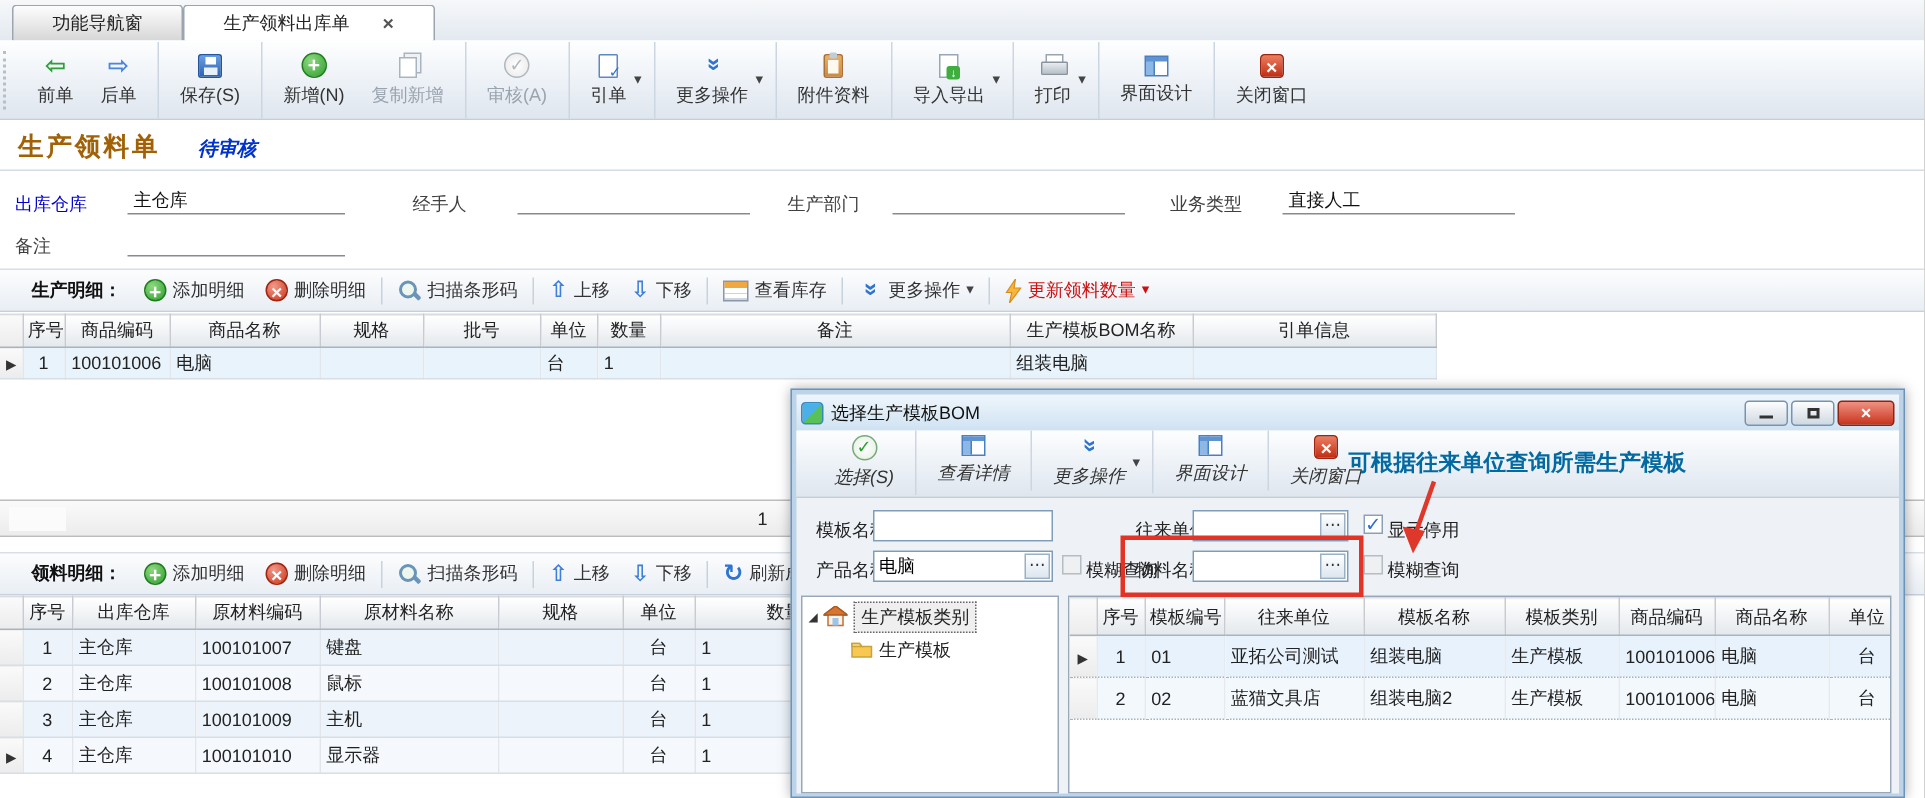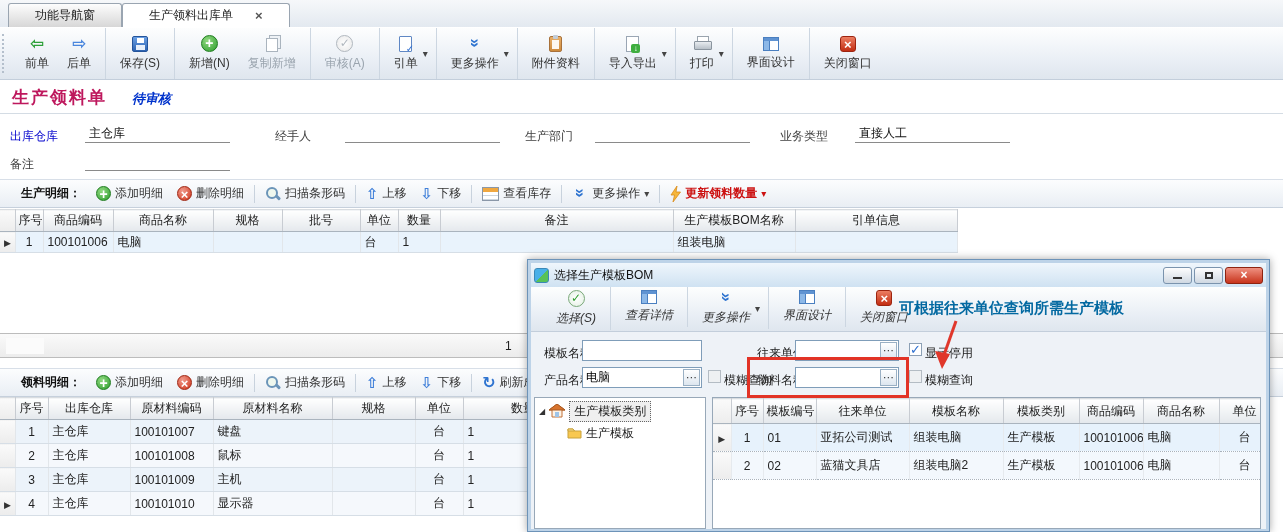--- a/index.html
+++ b/index.html
@@ -75,34 +75,34 @@
   .ic-chev::after { content:"»"; position:absolute; left:1px; top:0; color:#2f74d0; font-weight:bold;
                     font-size:16px; line-height:14px; transform:rotate(90deg); display:block; width:14px; text-align:center; }
   .ic-mag { width:16px; height:16px; }
   .ic-mag::before { content:""; position:absolute; left:1px; top:1px; width:8px; height:8px;
                     border:2px solid #6a94b8; border-radius:50%; background:#eef7ee; }
   .ic-mag::after { content:""; position:absolute; left:10px; top:10px; width:6px; height:2.5px;
                    background:#6a94b8; transform:rotate(45deg); border-radius:1px; }
   .ic-refresh { color:#2f74d0; font-size:16px; line-height:16px; font-weight:bold; }
 
   
-  .doc-title { position:absolute; left:12px; top:86px; font-size:17px; font-weight:bold; letter-spacing:2px; color:#be185d; }
+  .doc-title { position:absolute; left:12px; top:86px; font-size:17px; font-weight:bold; letter-spacing:2px; color:#a16207; }
   .doc-status { position:absolute; left:132px; top:90px; font-size:13px; font-weight:bold; color:#0033cc;font-style:italic; }
   .hr1 { position:absolute; left:0; top:113px; width:100%; border-top:1px solid #d4dce4; }
   .flabel { position:absolute; font-size:12px; color:#404040; }
   .flabel.blue { color:#0000cc; }
   .uline { position:absolute; height:21px; border-bottom:1px solid #8a8a8a; padding:3px 2px 0 4px; font-size:12px; color:#111; }
 
   
   .secbar { position:absolute; left:0; width:100%; height:29px;
             background:linear-gradient(#fcfdfe,#e9eef4); border-top:1px solid #d8dfe8; border-bottom:1px solid #c6d0dc;
             display:flex; align-items:center; }
   .seclabel { font-weight:bold; color:#111; margin:0 8px 0 10px; white-space:nowrap; }
   .sbtn { display:flex; align-items:center; gap:4px; padding:0 7px; color:#333; cursor:pointer; white-space:nowrap; }
-  .sbtn.red { color:#cc1111; font-weight:bold;justify-content:center; }
+  .sbtn.red { color:#cc1111; font-weight:normal;justify-content:center; }
   .vsep { width:1px; height:18px; background:#c8d2dd; margin:0 3px; }
 
   
   table.grid { border-collapse:collapse; table-layout:fixed; font-size:12px; background:#fff; }
   table.grid th { font-weight:normal; background:linear-gradient(#ffffff,#e4e8ec); color:#222;
                   border-right:1px solid #c8ccd2; border-bottom:1px solid #aab4be; border-top:1px solid #d8dce0;
                   height:22px; text-align:center; padding:0 3px; overflow:hidden; white-space:nowrap; }
   table.grid td { border-right:1px solid #e2e6ea; border-bottom:1px solid #d6dee6; padding:0 4px;
                   overflow:hidden; white-space:nowrap; }
   td.sel,th.sel { background:linear-gradient(#fafafa,#ececec) !important; border-right:1px solid #c0c6cc; }

